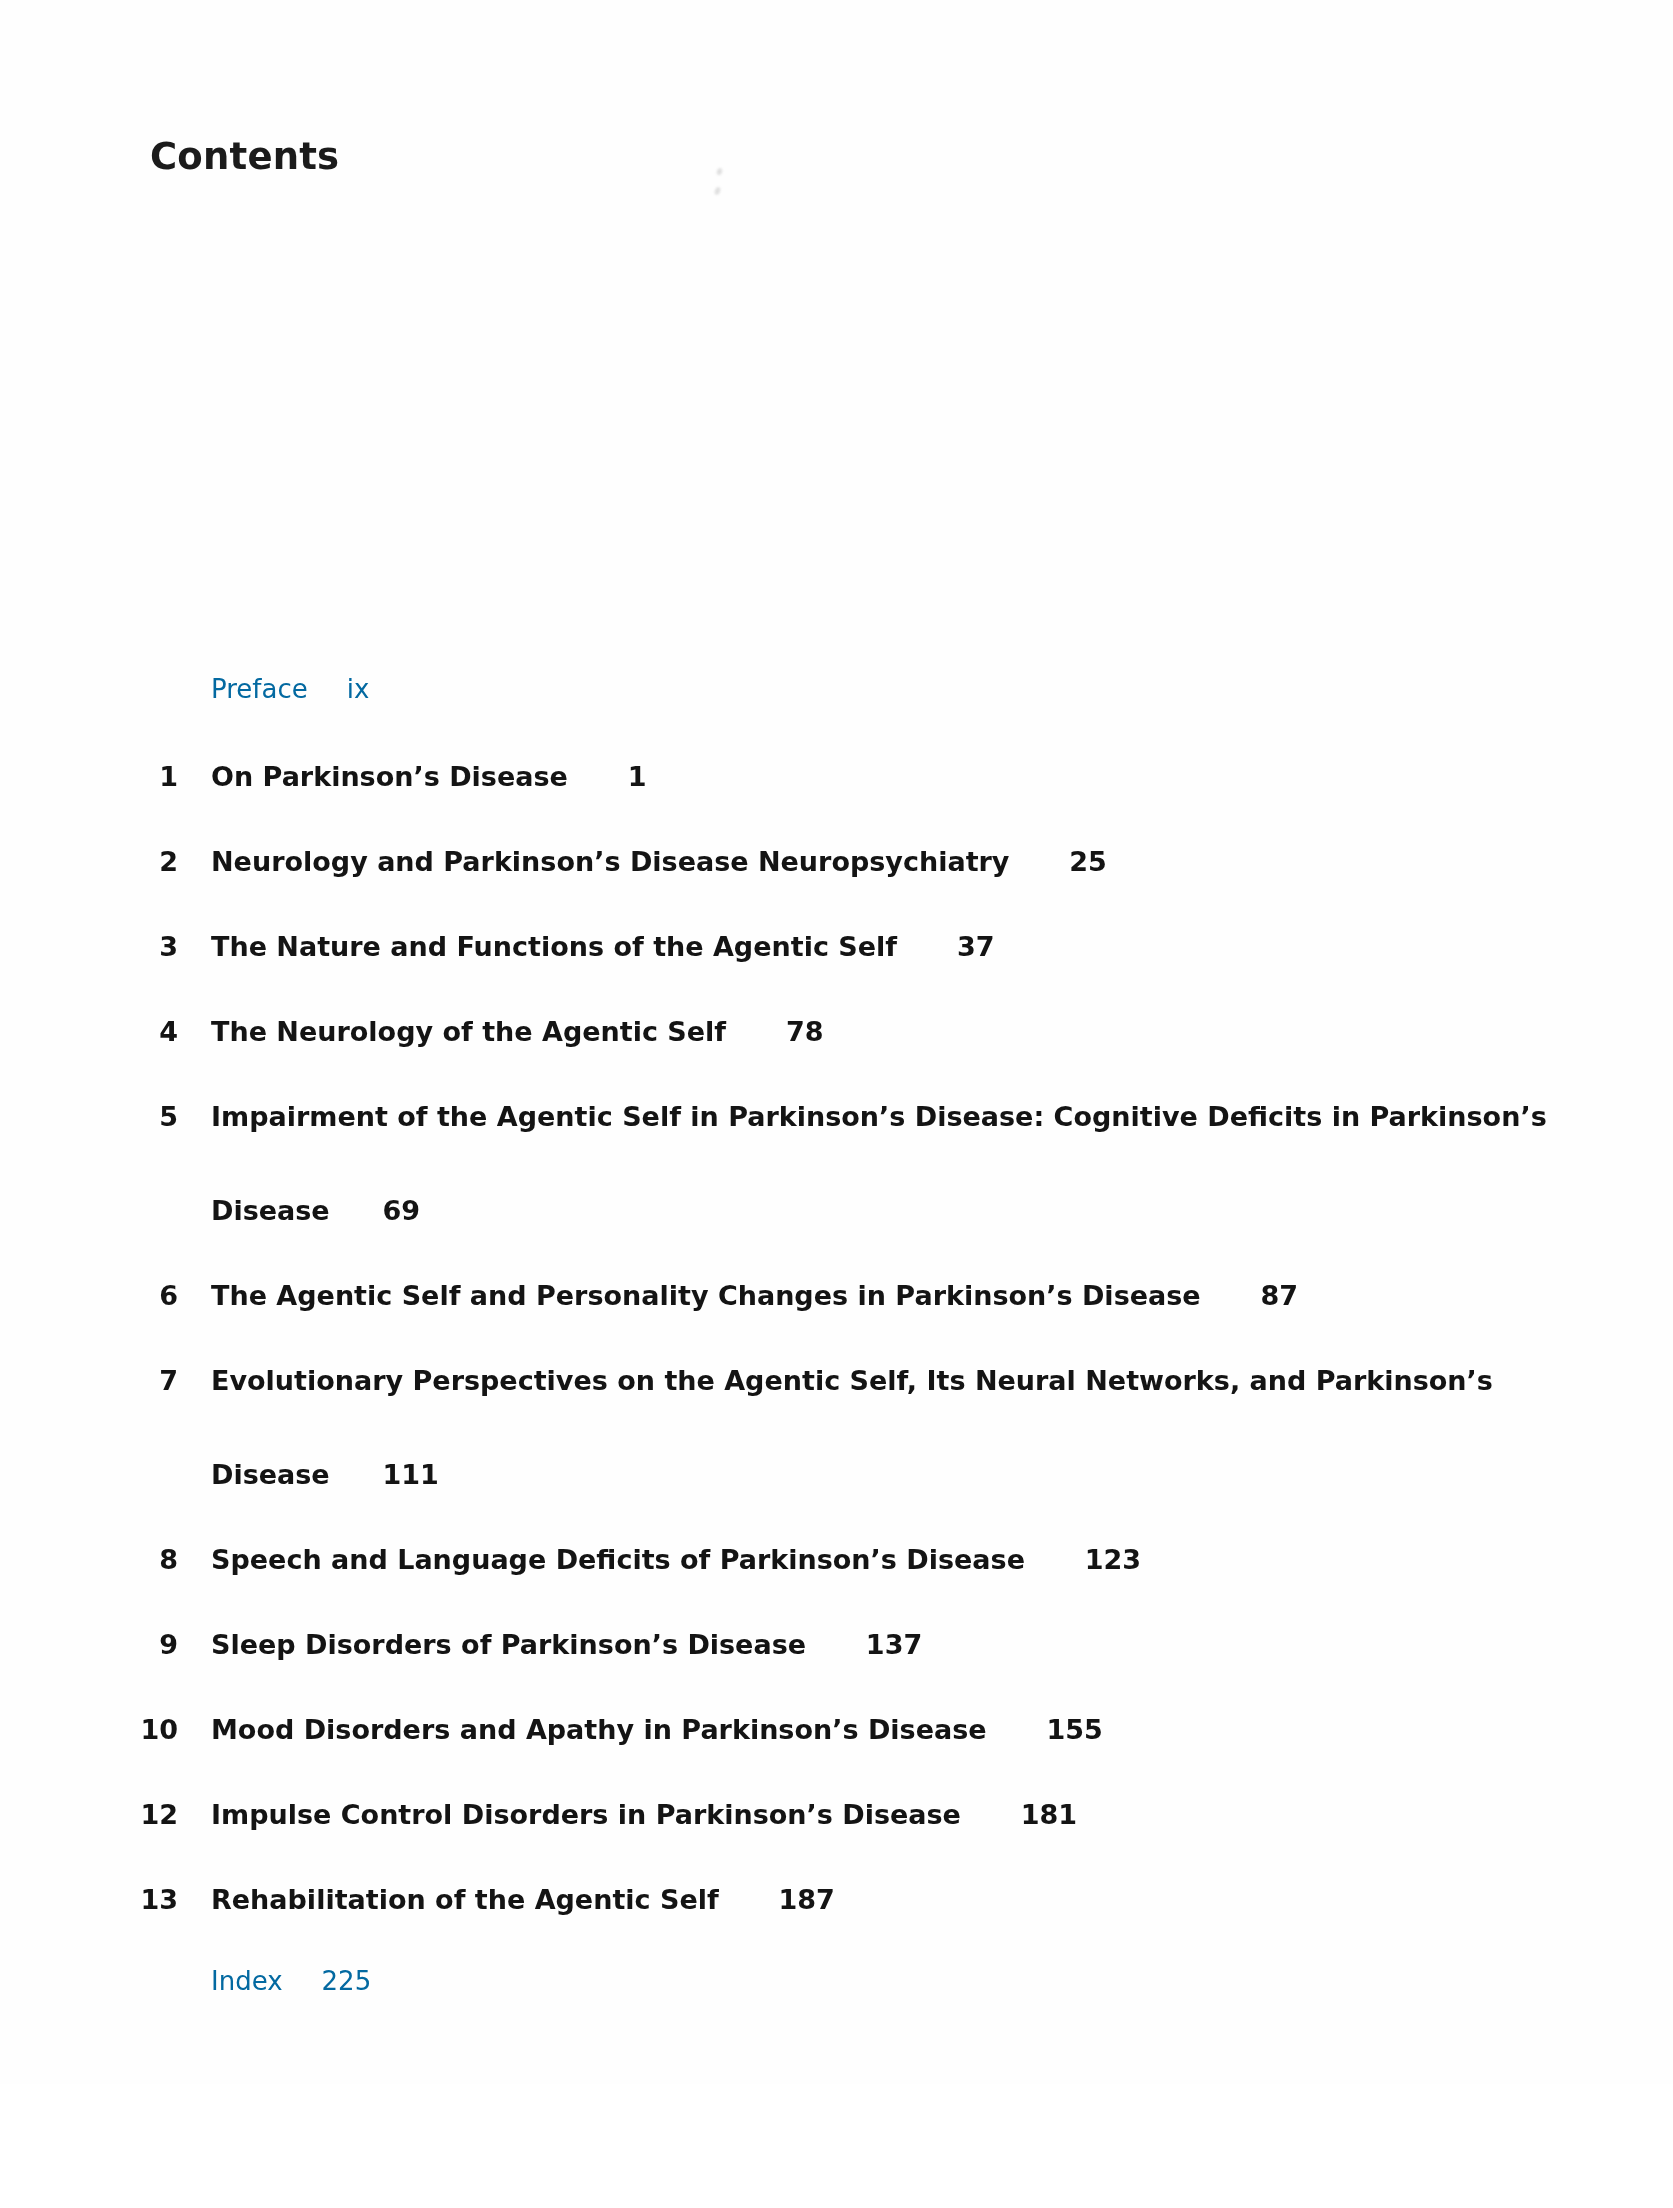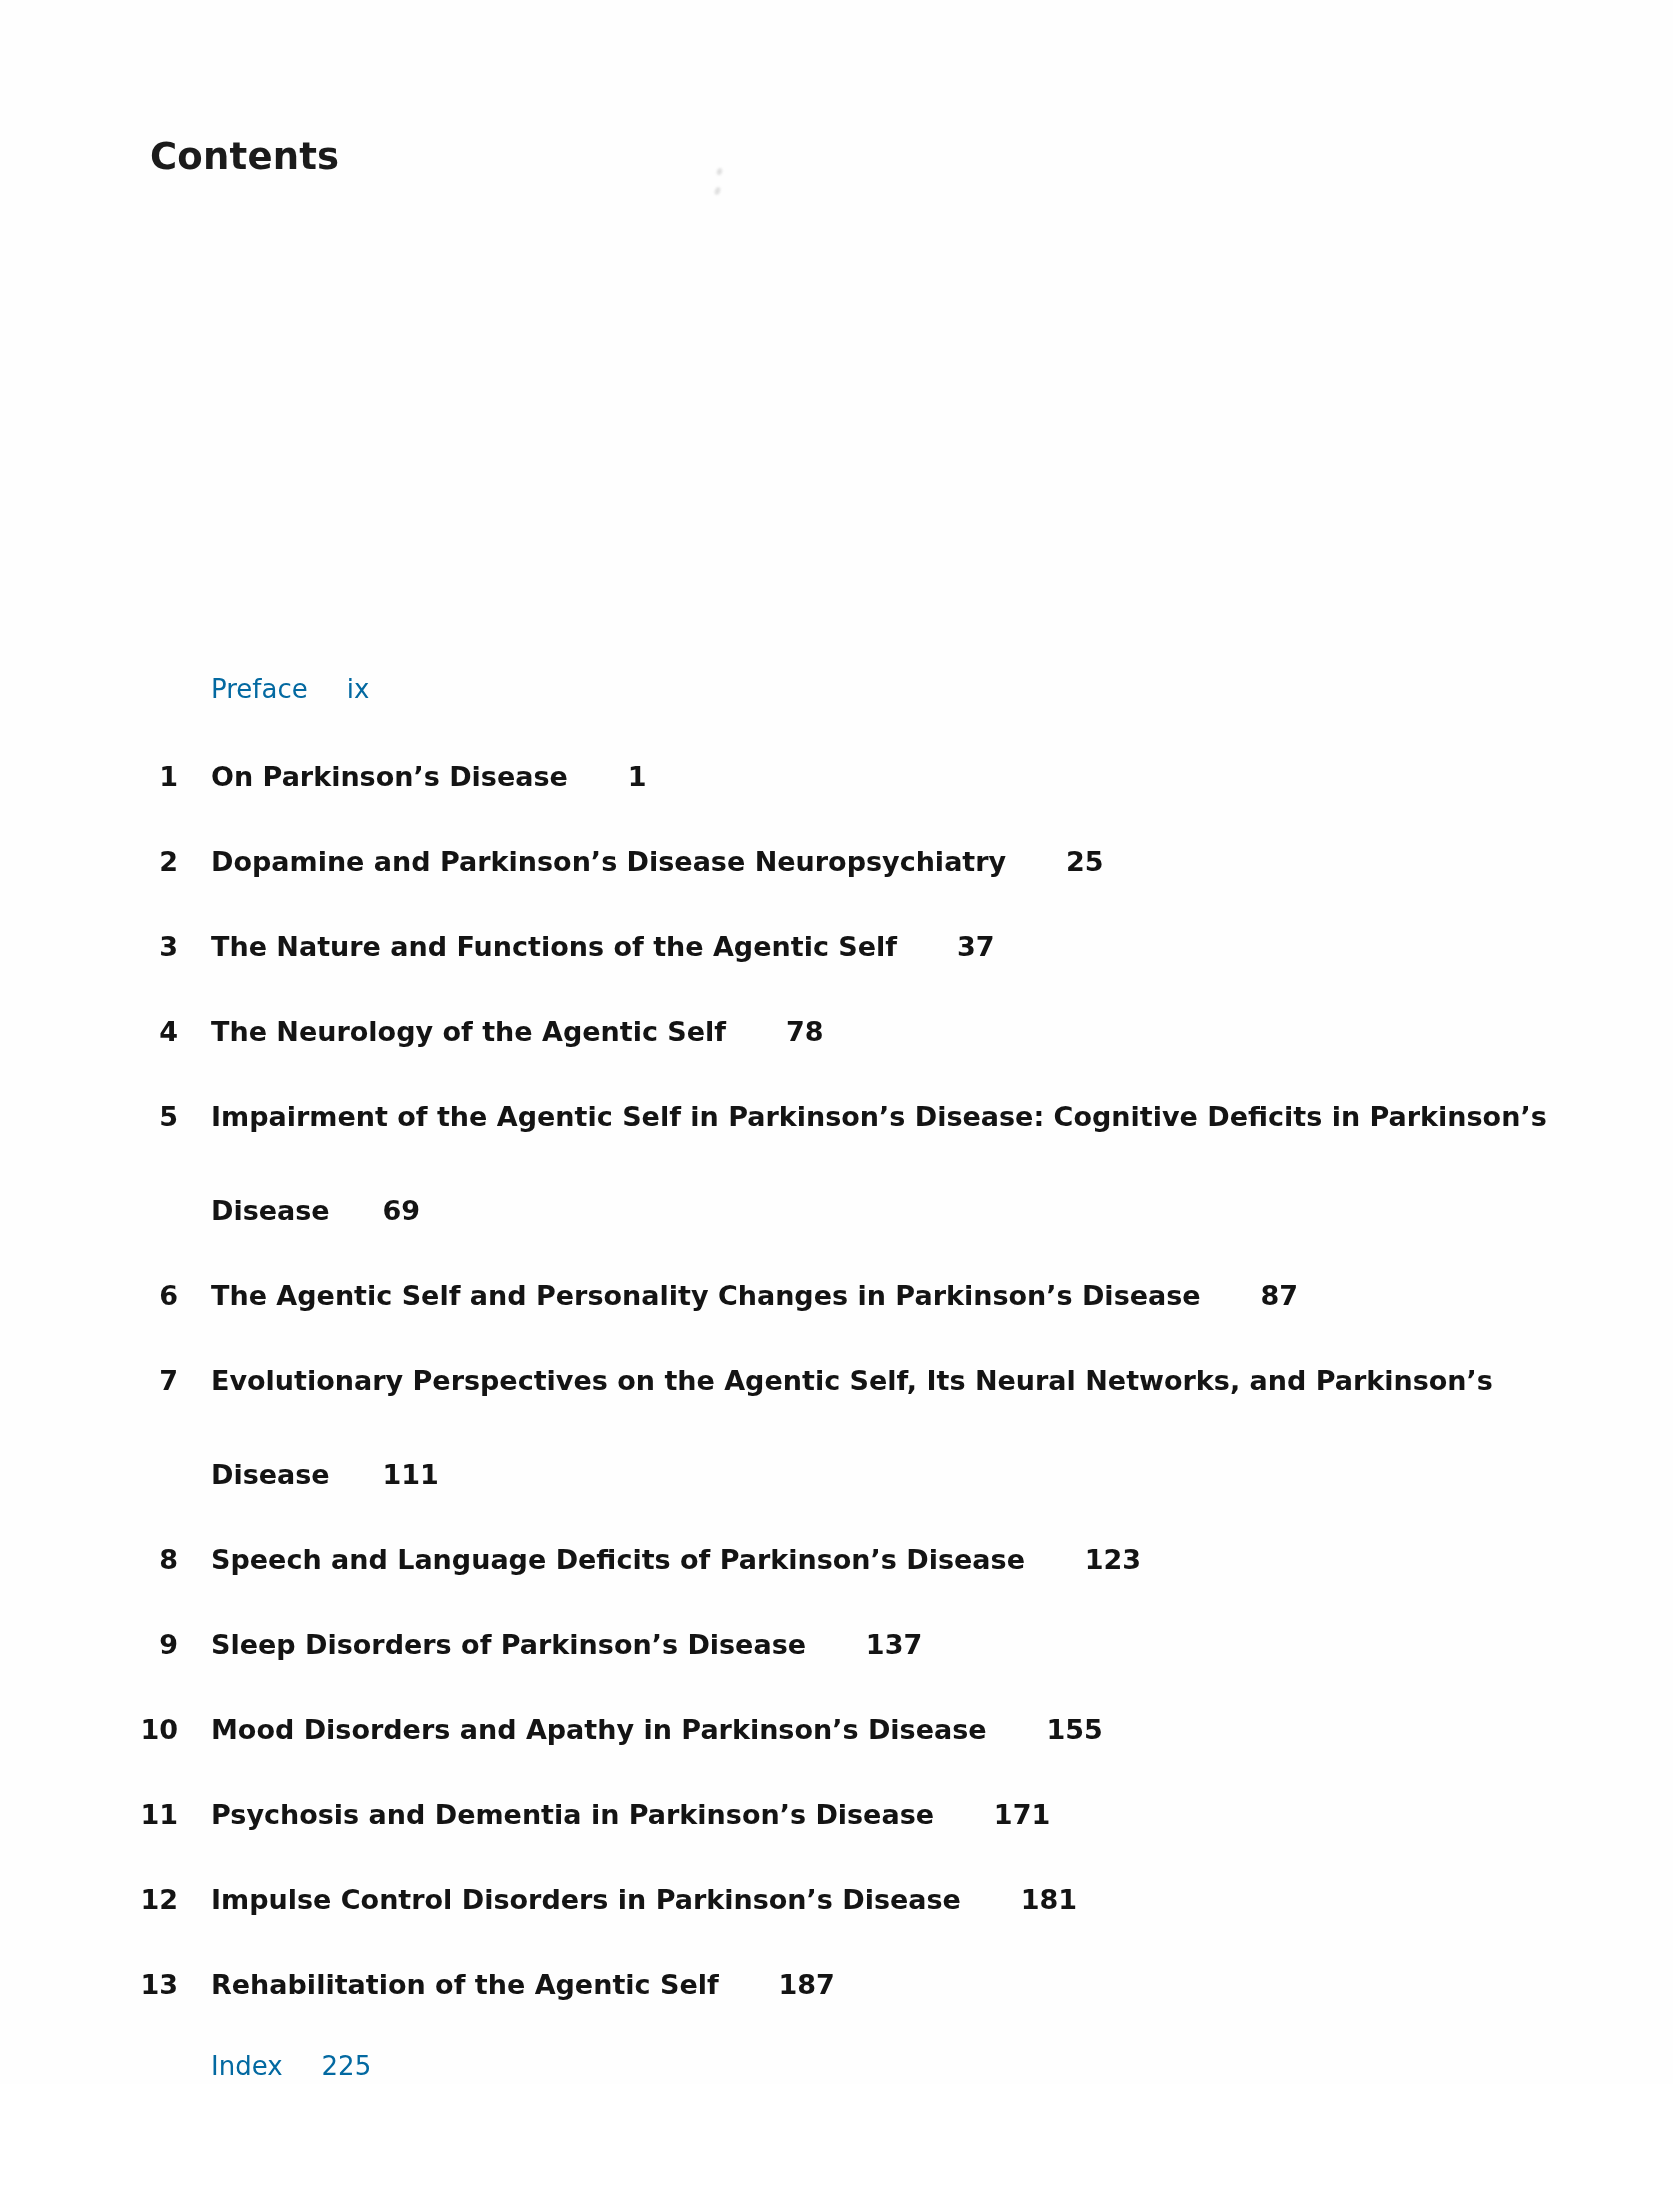--- a/index.html
+++ b/index.html
@@ -154,21 +154,21 @@
 
       <div class="chapter-row">
         <span class="chapter-num">1</span>
         <span class="chapter-title">On Parkinson’s Disease</span>
         <span class="gap-md"></span>
         <span class="chapter-page">1</span>
       </div>
 
       <div class="chapter-row">
         <span class="chapter-num">2</span>
-        <span class="chapter-title">Dopamine and Parkinson’s Disease Neuropsychiatry</span>
+        <span class="chapter-title">Neurology and Parkinson’s Disease Neuropsychiatry</span>
         <span class="gap-md"></span>
         <span class="chapter-page">25</span>
       </div>
 
       <div class="chapter-row">
         <span class="chapter-num">3</span>
         <span class="chapter-title">The Nature and Functions of the Agentic Self</span>
         <span class="gap-md"></span>
         <span class="chapter-page">37</span>
       </div>
@@ -221,26 +221,20 @@
         <span class="chapter-page">137</span>
       </div>
 
       <div class="chapter-row">
         <span class="chapter-num">10</span>
         <span class="chapter-title">Mood Disorders and Apathy in Parkinson’s Disease</span>
         <span class="gap-md"></span>
         <span class="chapter-page">155</span>
       </div>
 
-      <div class="chapter-row">
-        <span class="chapter-num">11</span>
-        <span class="chapter-title">Psychosis and Dementia in Parkinson’s Disease</span>
-        <span class="gap-md"></span>
-        <span class="chapter-page">171</span>
-      </div>
 
       <div class="chapter-row">
         <span class="chapter-num">12</span>
         <span class="chapter-title">Impulse Control Disorders in Parkinson’s Disease</span>
         <span class="gap-md"></span>
         <span class="chapter-page">181</span>
       </div>
 
       <div class="chapter-row">
         <span class="chapter-num">13</span>

